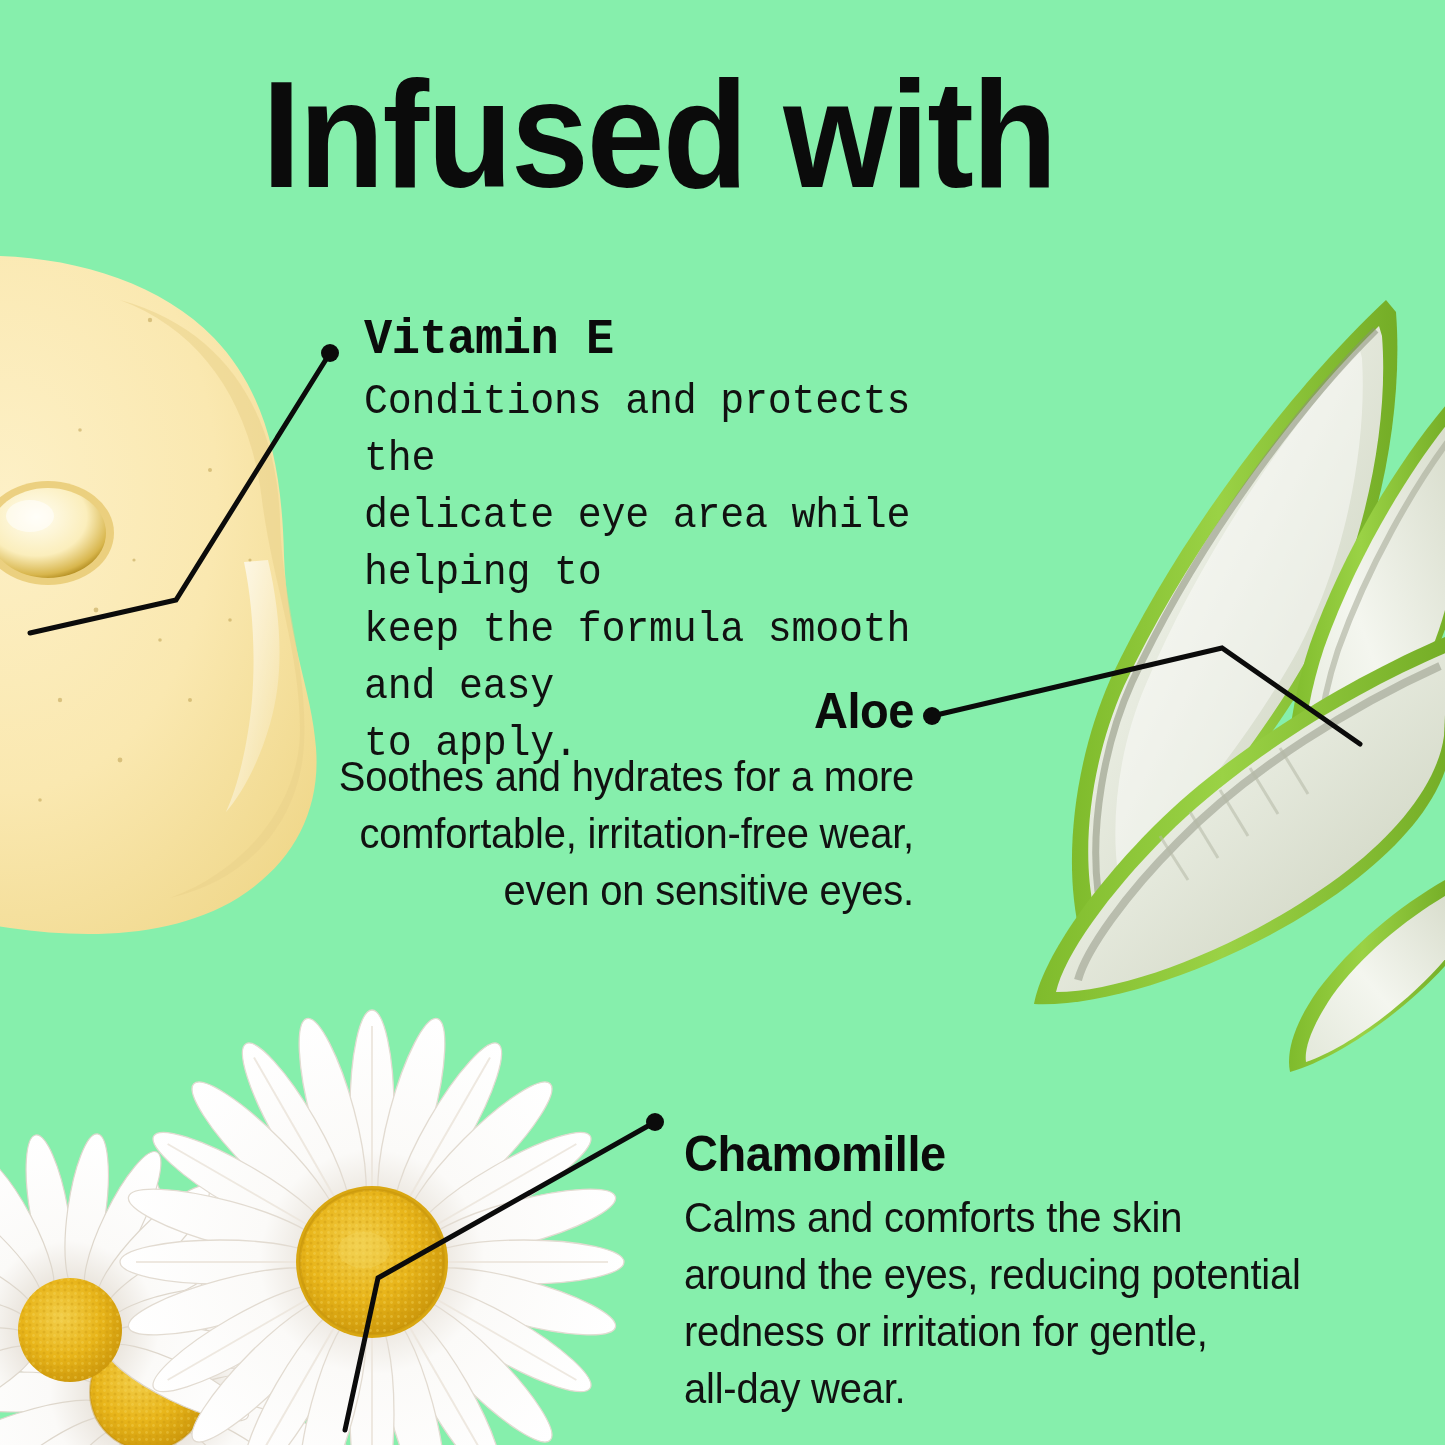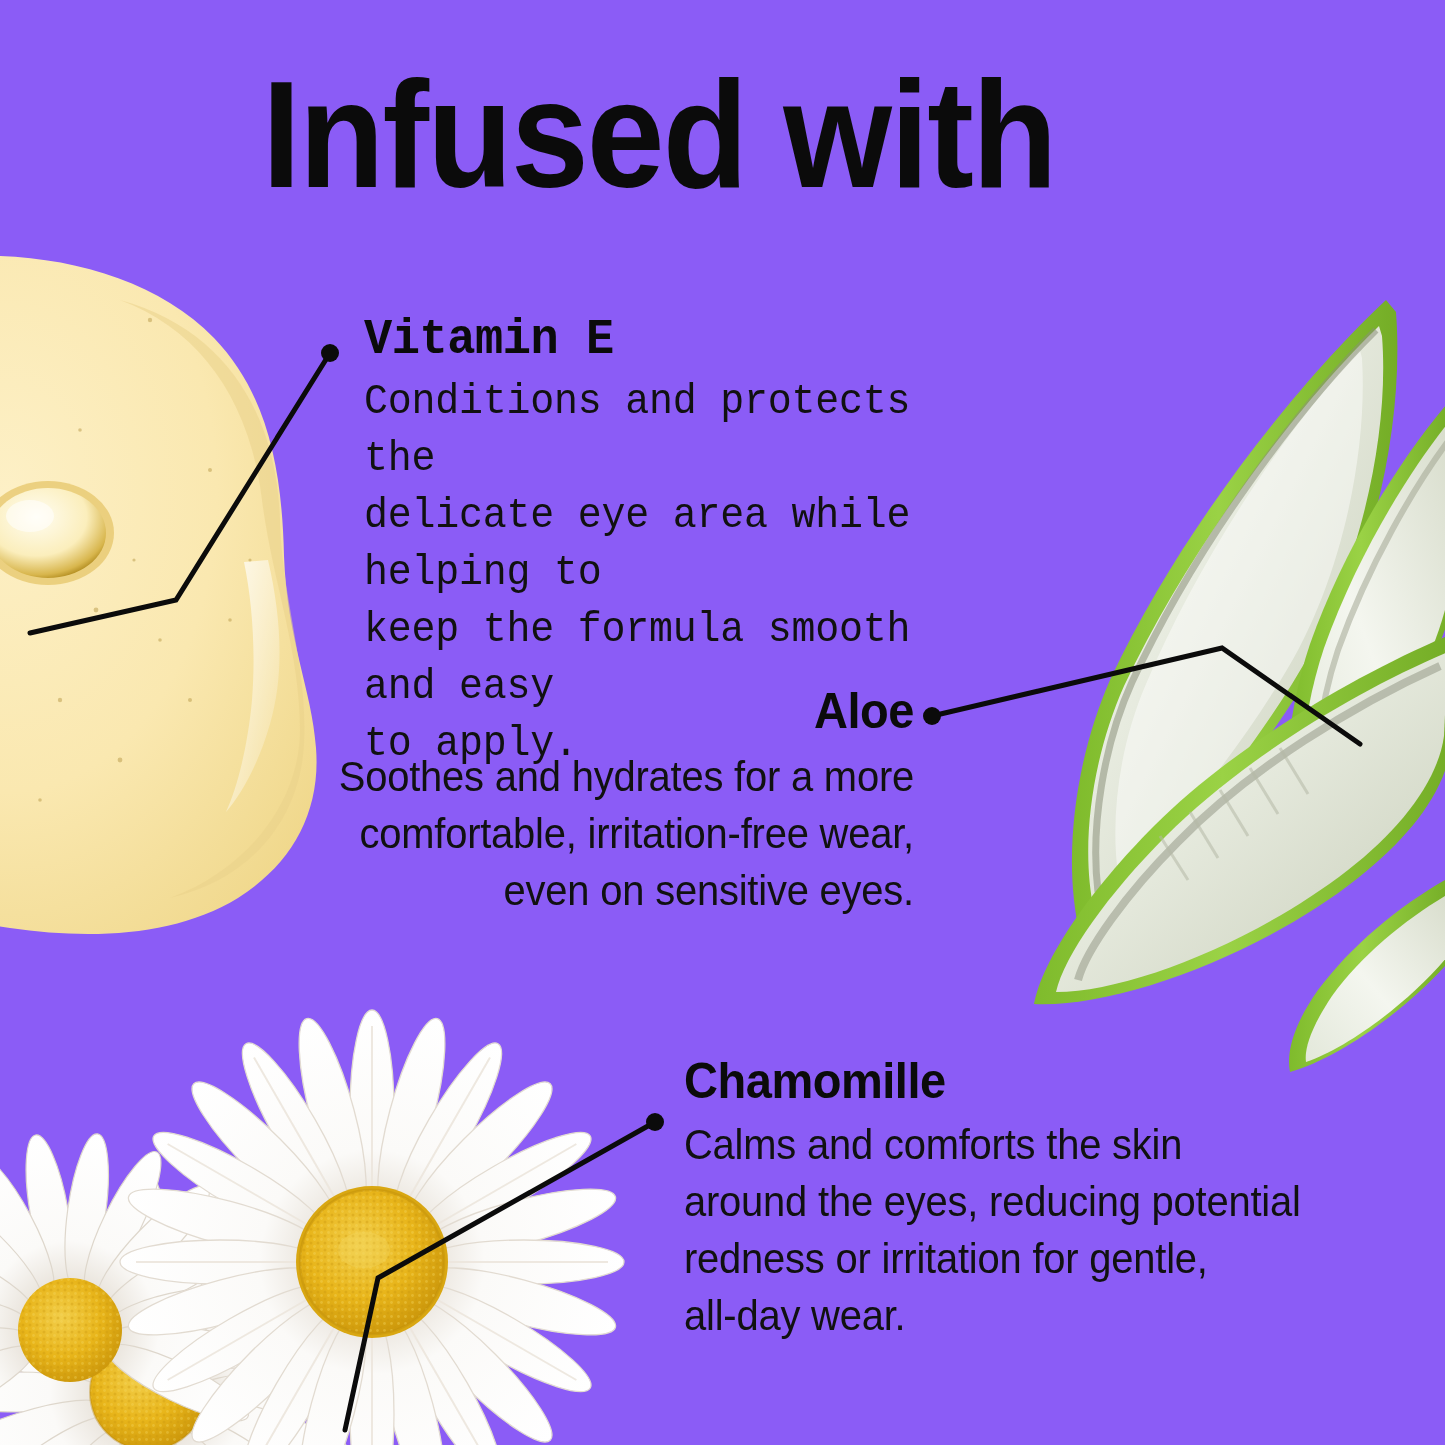--- a/index.html
+++ b/index.html
@@ -5,21 +5,21 @@
 <style>
   html, body {
     margin: 0;
     padding: 0;
     background: #d2b6a0;
   }
   #poster {
     position: relative;
     width: 1445px;
     height: 1445px;
-    background: #8b5cf6;
+    background: #86efac;
     overflow: hidden;
     font-family: "Liberation Sans", sans-serif;
     color: #000000;
     -webkit-font-smoothing: antialiased;
   }
 
   
   .art {
     position: absolute;
     top: 0; left: 0;
@@ -82,21 +82,21 @@
     top: 685px;
     width: 614px;
     text-align: right;
   }
   #block-aloe .ing-name { transform-origin: right top; margin-bottom: 10px; }
   #block-aloe .ing-desc { transform-origin: right top; }
 
   
   #block-chamomille {
     left: 684px;
-    top: 1055px;
+    top: 1128px;
     width: 680px;
     text-align: left;
   }
   #block-chamomille .ing-name { transform-origin: left top; }
   #block-chamomille .ing-desc { transform-origin: left top; }
 </style>
 </head>
 <body>
 
 <div id="poster">

